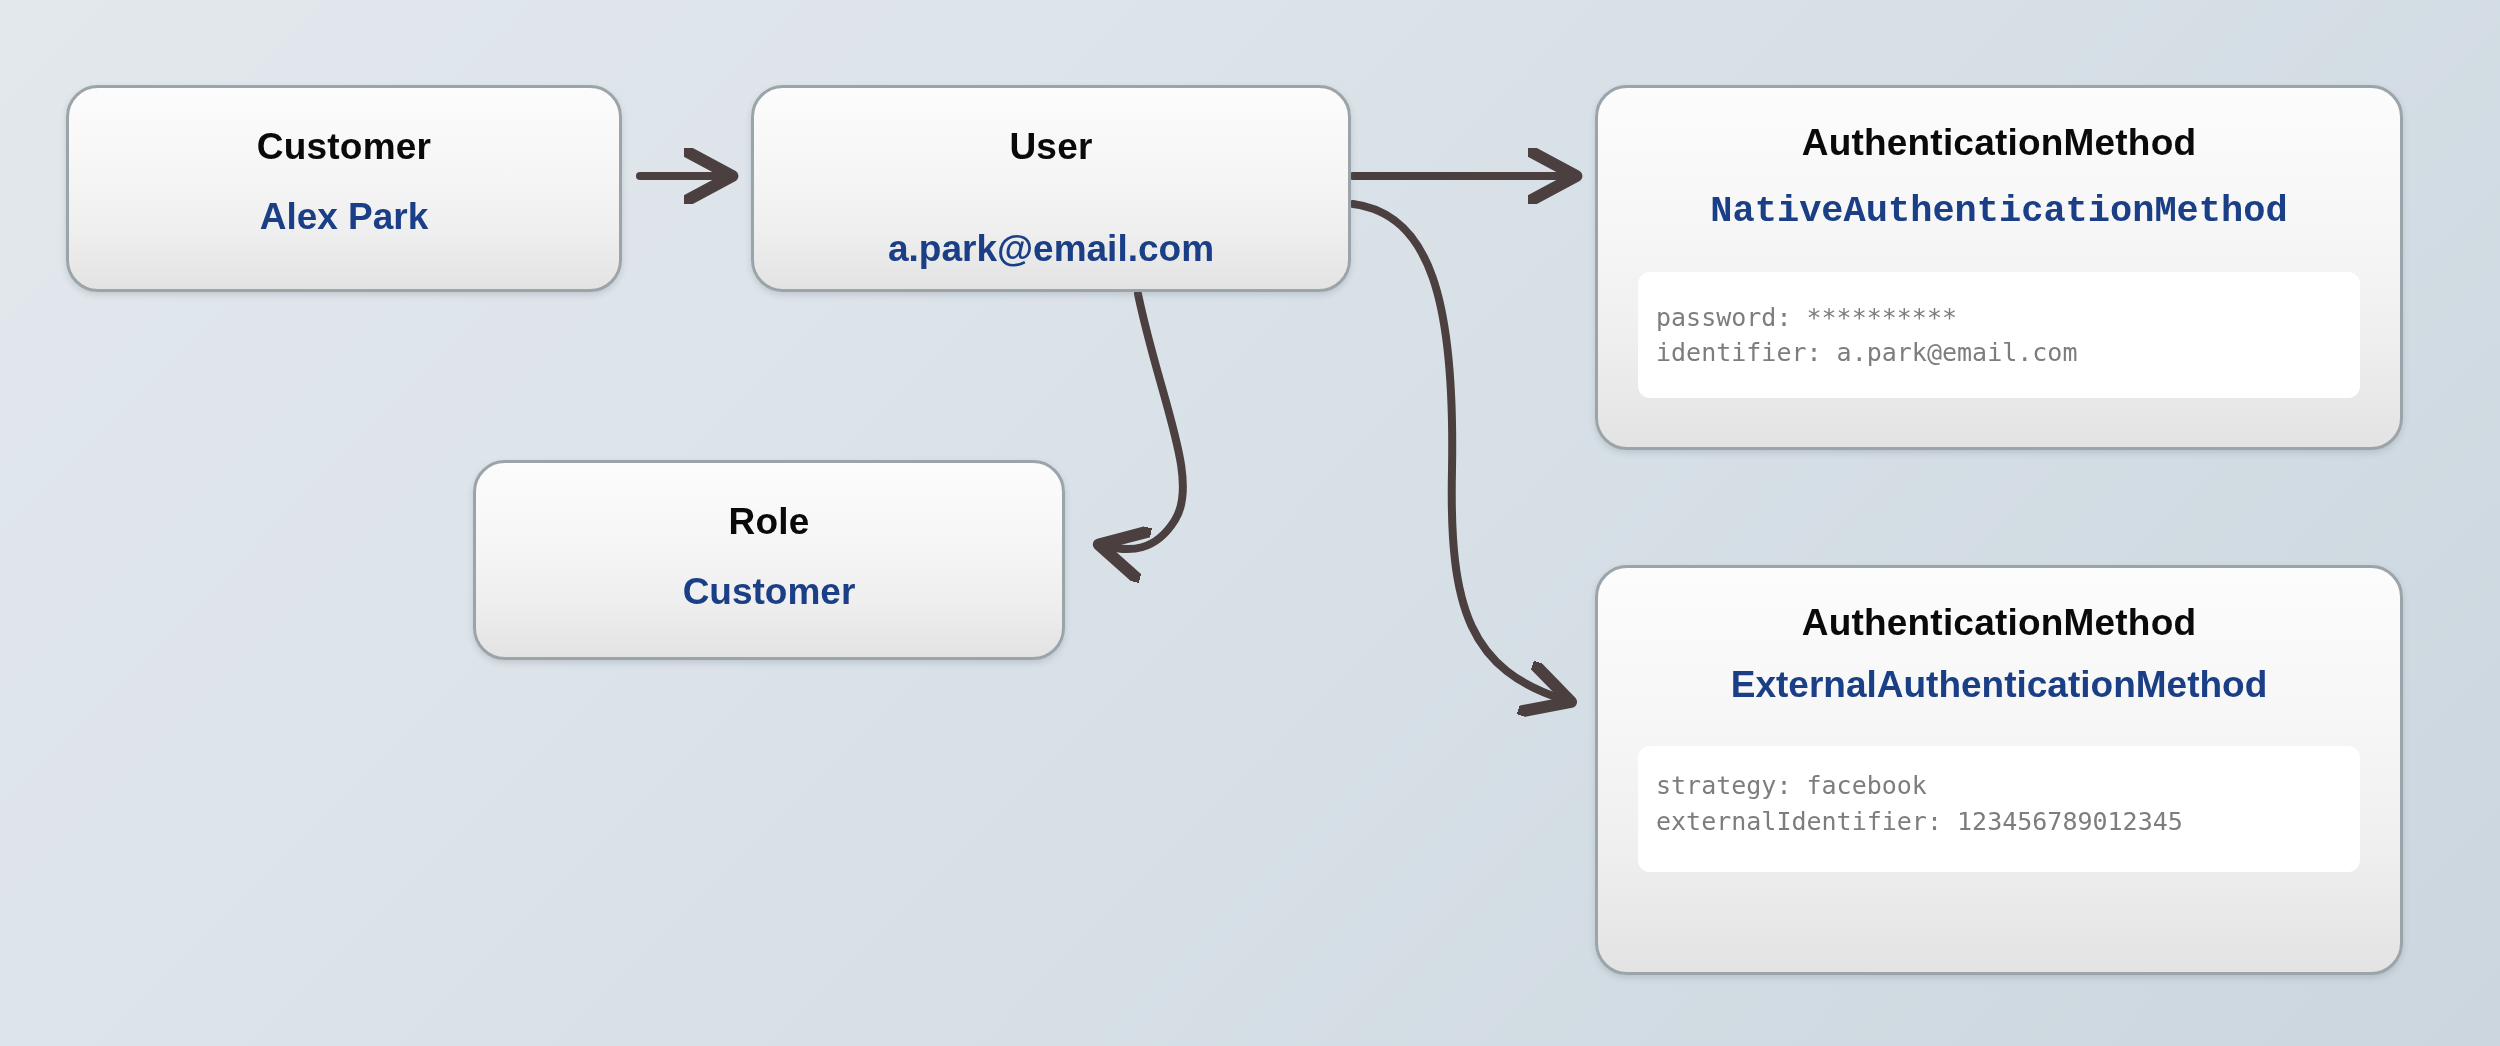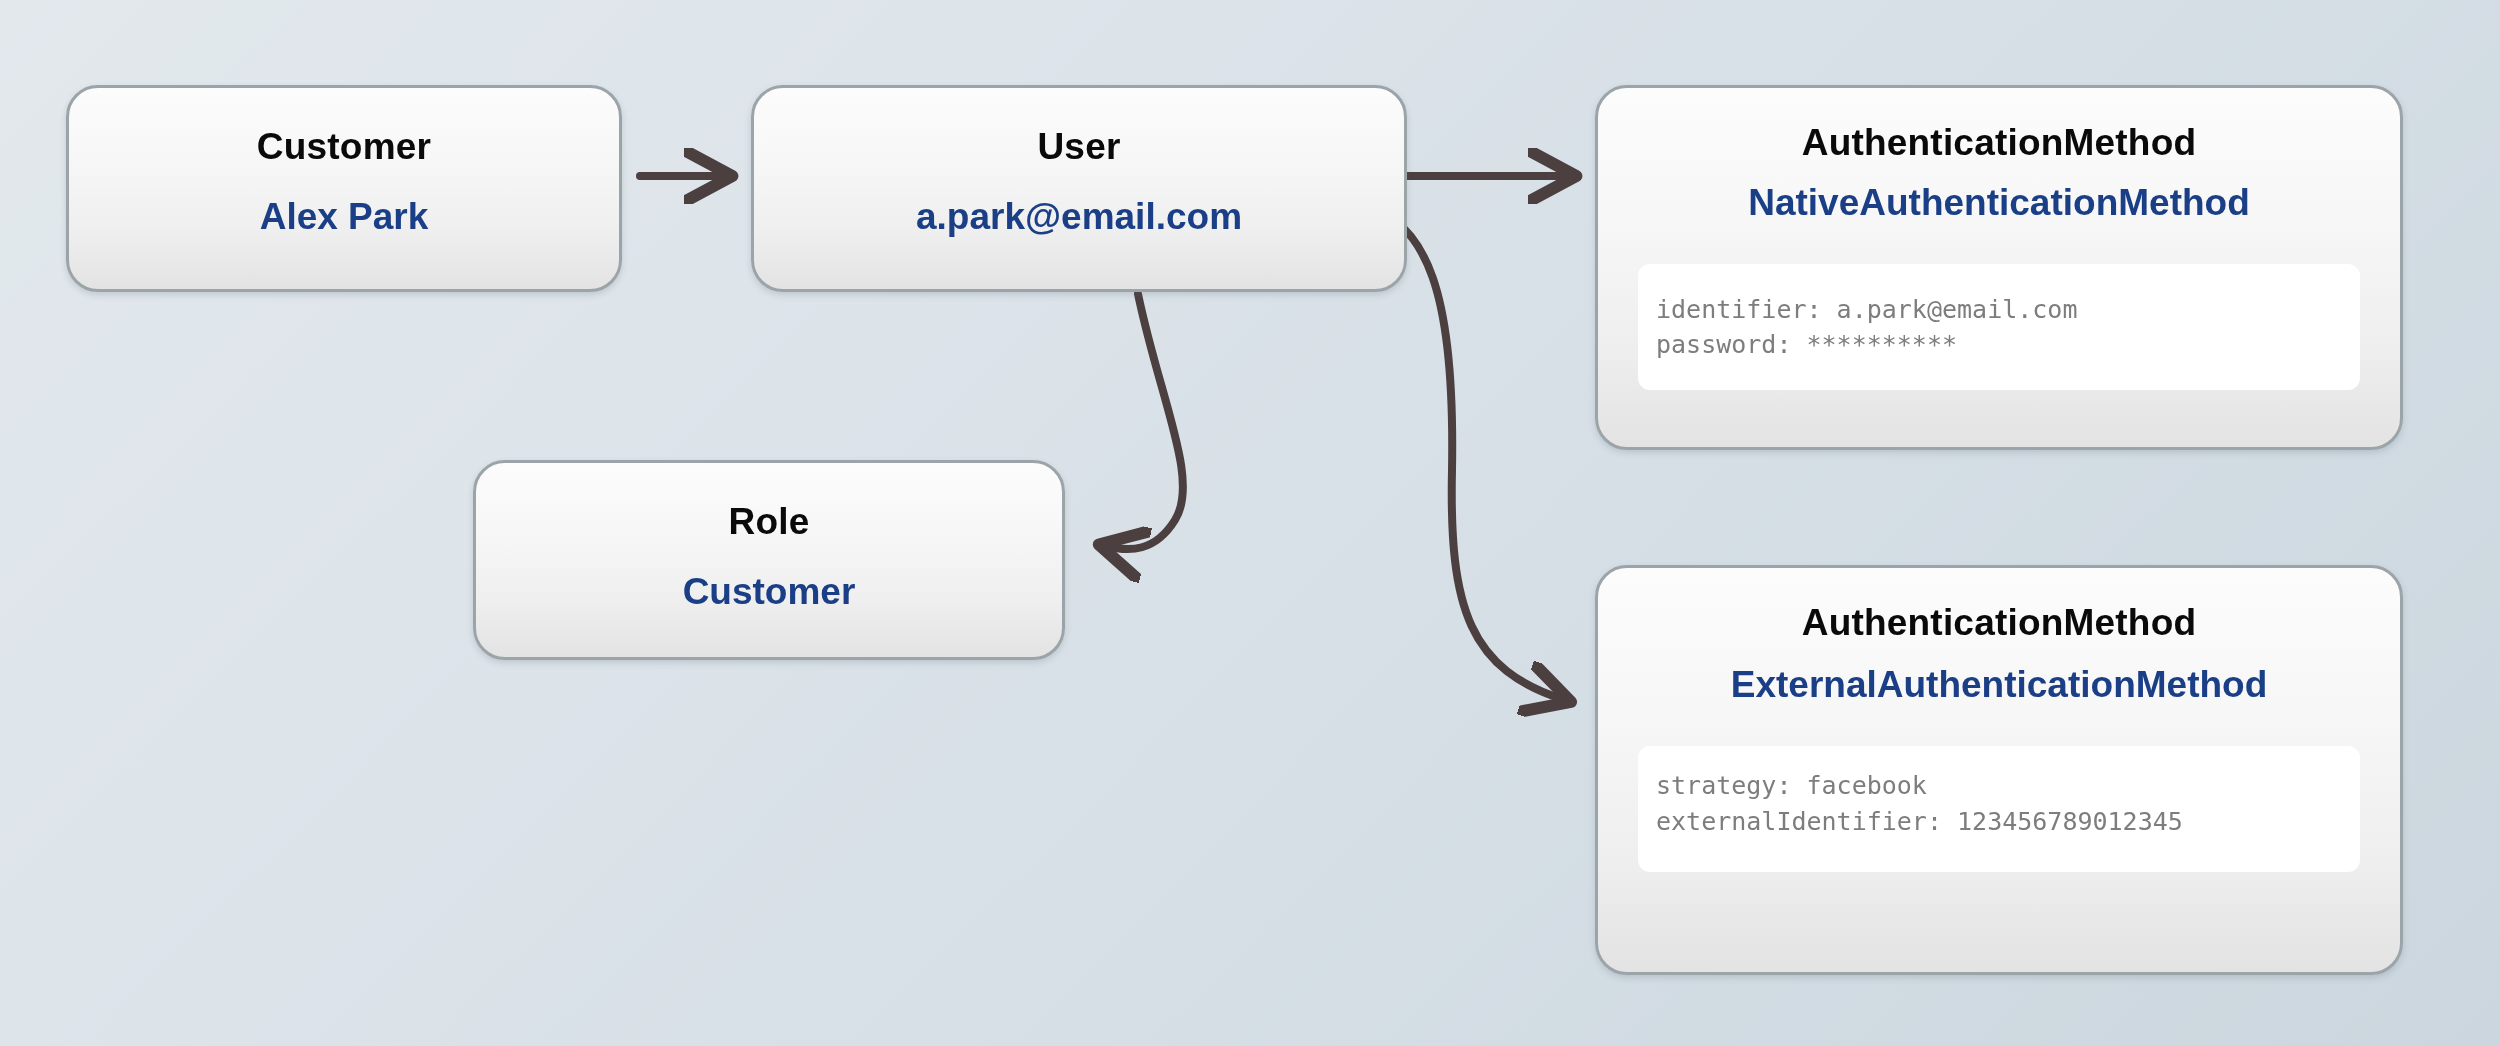--- a/index.html
+++ b/index.html
@@ -74,36 +74,37 @@
   }
 
   
   #node-customer {
     left: 66px;  top: 85px;  width: 556px;  height: 207px;
     padding: 38px 20px 0 20px;
   }
   #node-customer .node-value { margin-top: 28px; }
 
   #node-user {
-    left: 751px; top: 85px;  width: 656px;  height: 207px;
+    left: 751px; top: 85px;  width: 600px;  height: 207px;
     padding: 38px 20px 0 20px;
+    gap: 32px;
   }
   #node-user .node-value { margin-top: 28px; }
 
   #node-role {
     left: 473px; top: 460px; width: 592px; height: 200px;
     padding: 38px 20px 12px 20px;
   }
   #node-role .node-value { margin-top: 28px; }
 
   #node-native {
     left: 1595px; top: 85px; width: 808px; height: 365px;
     padding: 34px 40px 0 40px;
   }
-  #node-native .node-value { margin-top: 18px; }
+  #node-native .node-value { margin-top: 26px; font-family: Liberation Mono, monospace; }
   #node-native .detail-panel {
     margin-top: 40px; height: 126px; padding: 18px 18px 18px 18px;
   }
 
   #node-external {
     left: 1595px; top: 565px; width: 808px; height: 410px;
     padding: 34px 40px 0 40px;
   }
   #node-external .node-value { margin-top: 20px; }
   #node-external .detail-panel {
@@ -143,22 +144,22 @@
 
   <div class="node" id="node-role">
     <div class="node-type">Role</div>
     <div class="node-value">Customer</div>
   </div>
 
   <div class="node" id="node-native">
     <div class="node-type">AuthenticationMethod</div>
     <div class="node-value">NativeAuthenticationMethod</div>
     <div class="detail-panel">
+      <div class="detail-line">password: **********</div>
       <div class="detail-line">identifier: a.park@email.com</div>
-      <div class="detail-line">password: **********</div>
     </div>
   </div>
 
   <div class="node" id="node-external">
     <div class="node-type">AuthenticationMethod</div>
     <div class="node-value">ExternalAuthenticationMethod</div>
     <div class="detail-panel">
       <div class="detail-line">strategy: facebook</div>
       <div class="detail-line">externalIdentifier: 123456789012345</div>
     </div>

